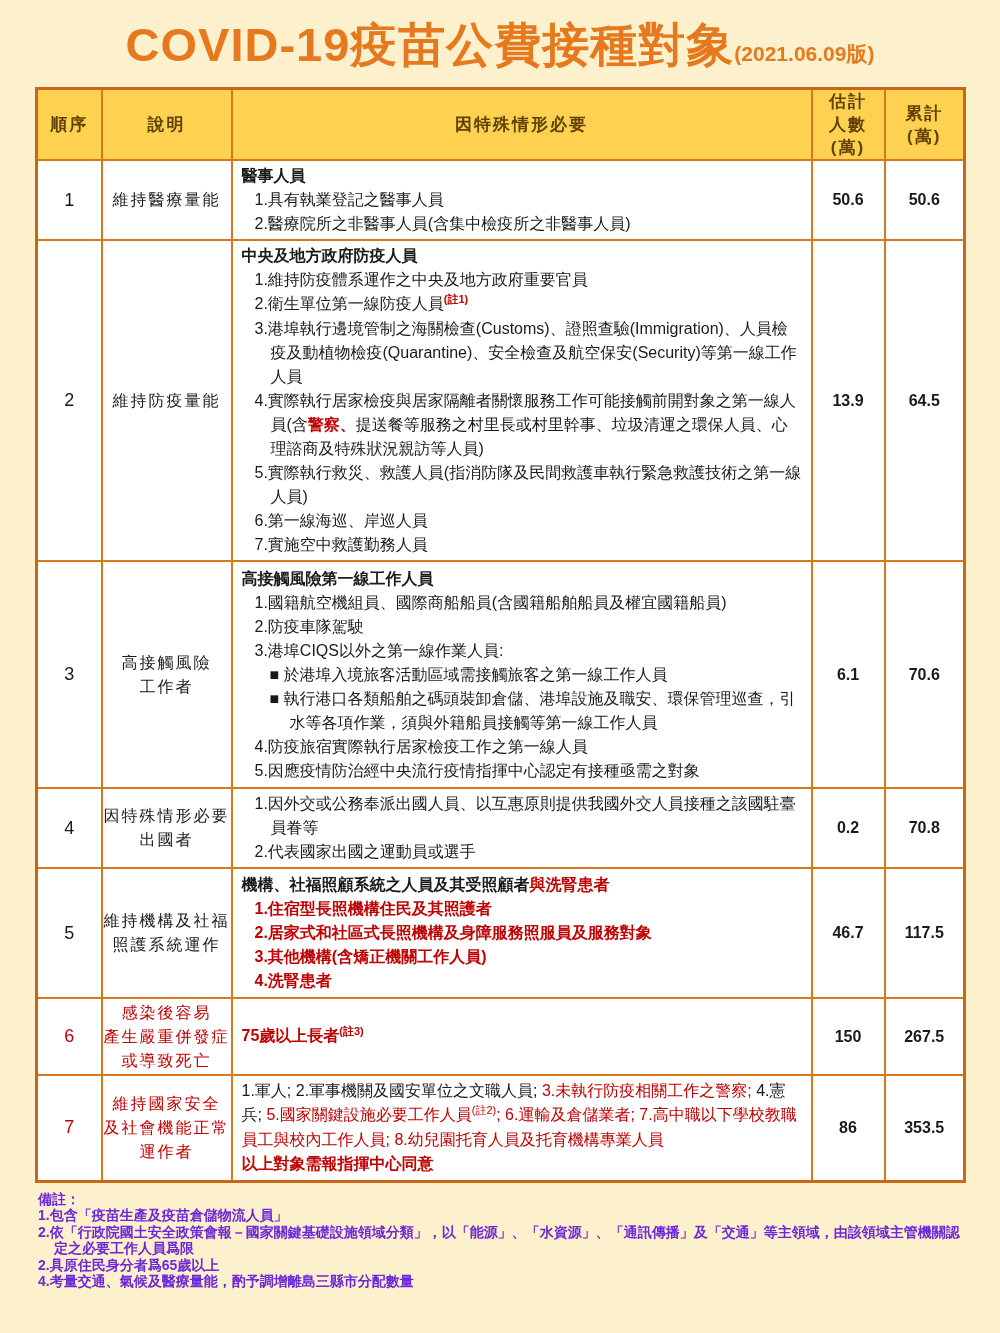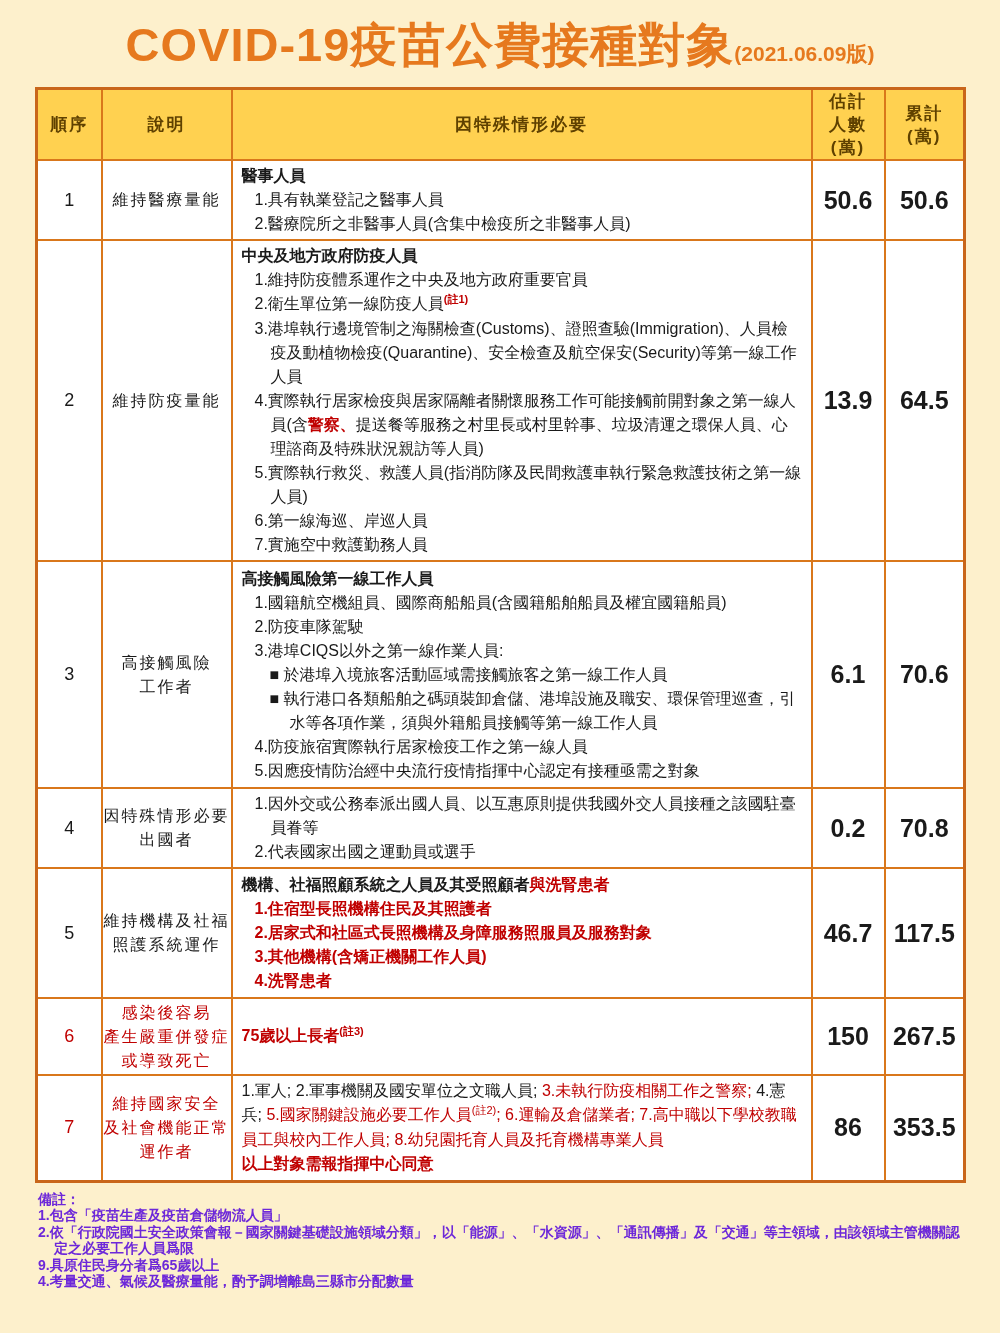--- a/index.html
+++ b/index.html
@@ -10,21 +10,21 @@
   .title-ver{ font-size:21px; font-weight:bold; }
   table{ border-collapse:collapse; table-layout:fixed; width:928px; margin:10px 0 0 35px; }
   th,td{ border:2px solid #D9771B; }
   table{ border:3px solid #C9661A; }
   th{ background:#FFD150; color:#5F4100; font-size:17px; font-weight:bold;
       white-space:pre-line; letter-spacing:2px; height:58px; text-align:center; vertical-align:middle; }
   td{ background:#FFFFFF; vertical-align:middle; color:#1A1A1A; }
   td.order{ text-align:center; font-size:18px; }
   td.desc{ text-align:center; font-size:16px; white-space:pre-line; letter-spacing:2px; line-height:24px; }
   td.content{ font-size:16px; line-height:24px; padding:3px 8px 3px 9px; }
-  td.num{ text-align:center; font-size:25px; font-weight:bold; }
+  td.num{ text-align:center; font-size:16px; font-weight:bold; }
   .red{ color:#C00000; }
   .bold{ font-weight:bold; }
   .sup{ font-size:11px; position:relative; top:-6px; }
   .line.h{ padding-left:0; }
   .line.n{ padding-left:29px; text-indent:-16px; }
   .line.b{ padding-left:48px; text-indent:-20px; }
   .line.p{ padding-left:0; }
   .notes{ margin:8px 0 0 38px; width:935px; color:#6d28d9; font-weight:bold;
           font-size:14px; line-height:16.5px; }
   .notes-title{ padding-left:0; }
@@ -155,19 +155,19 @@
           <td class="num">353.5</td>
         </tr>
       </tbody>
   </table>
 
   <div class="notes">
     <div class="notes-title">備註：</div>
     <div>
         <div class="note-item">1.包含「疫苗生產及疫苗倉儲物流人員」</div>
         <div class="note-item">2.依「行政院國土安全政策會報－國家關鍵基礎設施領域分類」，以「能源」、「水資源」、「通訊傳播」及「交通」等主領域，由該領域主管機關認定之必要工作人員爲限</div>
-        <div class="note-item">9.具原住民身分者爲65歲以上</div>
+        <div class="note-item">2.具原住民身分者爲65歲以上</div>
         <div class="note-item">4.考量交通、氣候及醫療量能，酌予調增離島三縣市分配數量</div>
       </div>
   </div>
 
 
 </div>
 
 </body></html>

